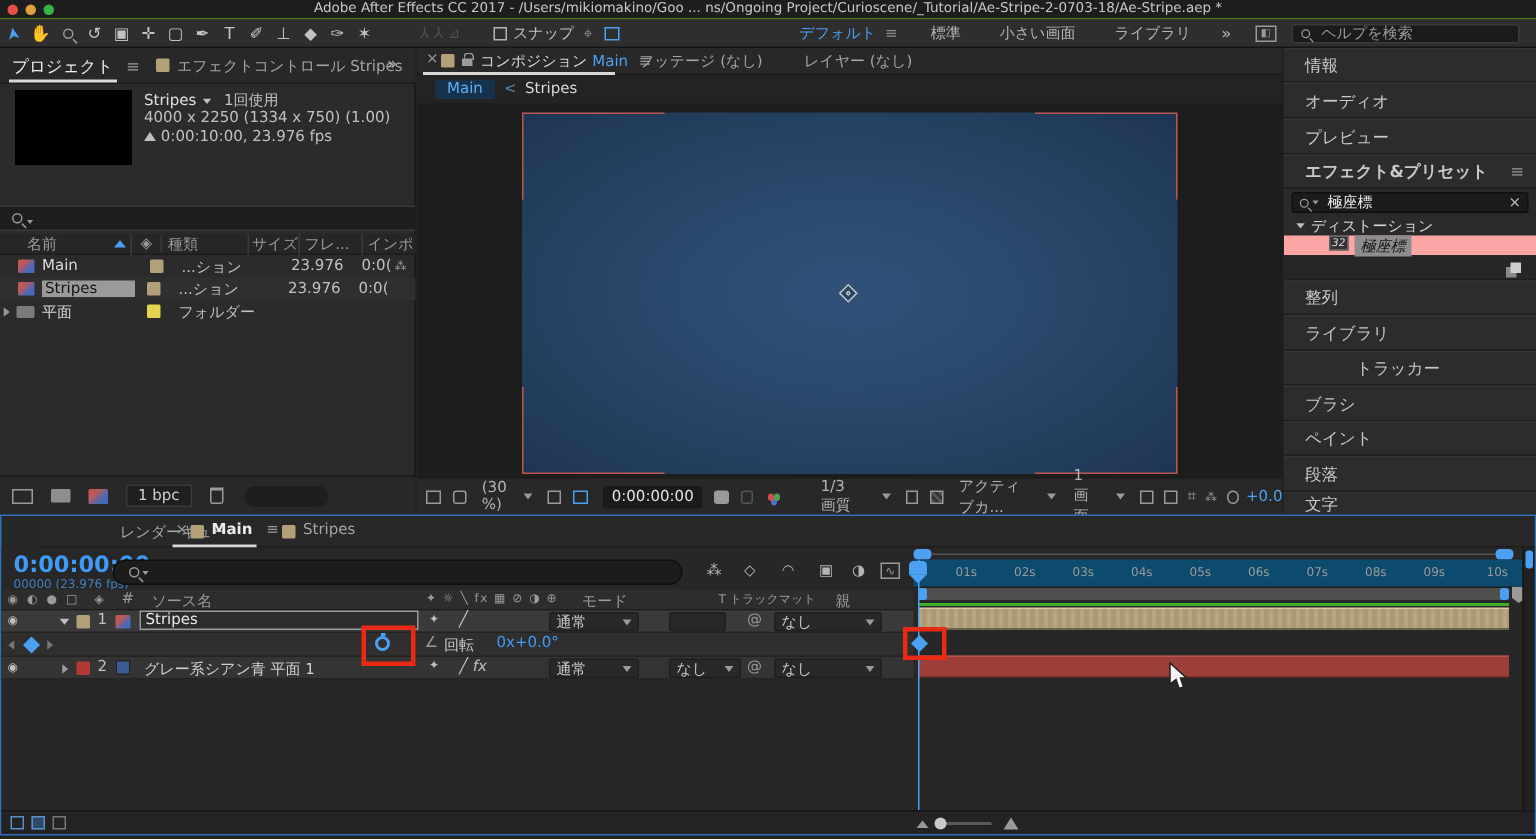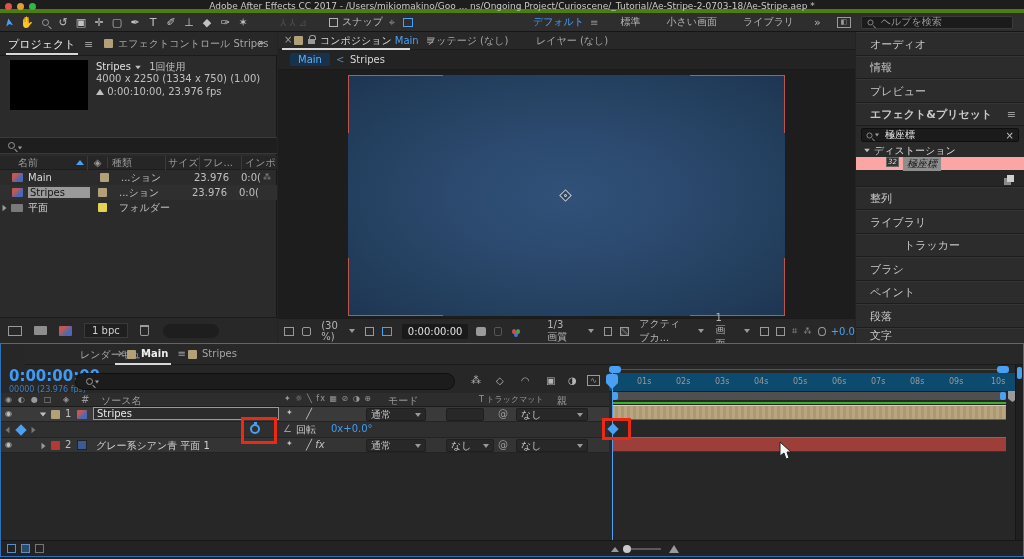--- a/index.html
+++ b/index.html
@@ -24,21 +24,21 @@
   .lock { display:inline-block; width:7px; height:5px; background:#9a9a9a; position:relative; margin-top:4px; }
   .lock::before { content:""; position:absolute; top:-4px; left:1px; width:5px; height:4px; border:1px solid #9a9a9a; border-bottom:none; border-radius:3px 3px 0 0; }
   .corner { position:absolute; }
   .boxicon { display:inline-block; border:1px solid #a0a0a0; }
   .rgbdots { display:inline-block; width:5px; height:5px; border-radius:50%; background:#d05050; box-shadow:4px 0 0 #50a050, 2px 3px 0 #5070d0; }
   .layersq { display:inline-block; width:7px; height:7px; background:#cfcfcf; box-shadow:-3px 3px 0 #8a8a8a; }
 </style>
 </head>
 <body>
 
-<div class="p" style="left:0;top:0;width:1024px;height:13px;background:#1d1d1d;border-bottom:4px solid #4d7c0f;text-decoration:underline;">
+<div class="p" style="left:0;top:0;width:1024px;height:13px;background:#1d1d1d;border-bottom:1px solid #4d7c0f;text-decoration:underline;">
   <span class="p" style="left:5px;top:3px;width:7px;height:7px;border-radius:50%;background:#e3504b;"></span>
   <span class="p" style="left:17px;top:3px;width:7px;height:7px;border-radius:50%;background:#dfa03c;"></span>
   <span class="p" style="left:29px;top:3px;width:7px;height:7px;border-radius:50%;background:#35b44a;"></span>
   <div class="p" style="left:120px;top:1px;width:784px;text-align:center;font-size:9px;color:#c9c9c9;white-space:nowrap;">Adobe After Effects CC 2017 - /Users/mikiomakino/Goo ... ns/Ongoing Project/Curioscene/_Tutorial/Ae-Stripe-2-0703-18/Ae-Stripe.aep *</div>
 </div>
 
 <div class="p" style="left:0;top:13px;width:1024px;height:19px;background:#2e2e2e;border-bottom:1px solid #151515;display:flex;align-items:center;">
   <span class="toolglyph" style="color:#4ba0f2;transform:rotate(-100deg);">➤</span>
   <span class="toolglyph">✋</span>
   <span class="toolglyph"><span class="mag"></span></span>
@@ -207,25 +207,25 @@
     <span class="boxicon" style="width:11px;height:9px;margin-left:10px;border-color:#9a9a9a;"></span>
     <span class="boxicon" style="width:11px;height:9px;margin-left:7px;border-color:#9a9a9a;"></span>
     <span style="margin-left:7px;color:#9a9a9a;">⌗</span>
     <span style="margin-left:6px;color:#9a9a9a;font-size:8px;">⁂</span>
     <span style="margin-left:7px;width:9px;height:9px;border:1px solid #9a9a9a;border-radius:50%;"></span>
     <span class="blue" style="margin-left:5px;">+0.0</span>
   </div>
 </div>
 
 <div class="p" style="left:856px;top:32px;width:168px;height:311px;background:#2b2b2b;">
+  <div class="panel-h" style="height:23px;">
+      <span>情報</span>
+    </div>
   <div class="panel-h" style="height:24px;">
       <span>オーディオ</span>
-    </div>
-  <div class="panel-h" style="height:23px;">
-      <span>情報</span>
     </div>
   <div class="panel-h" style="height:24px;">
       <span>プレビュー</span>
     </div>
   <div class="panel-h" style="height:23px;justify-content:space-between;padding-right:8px;">
     <span style="font-weight:bold;">エフェクト&amp;プリセット</span>
     <span style="color:#9a9a9a;">≡</span>
   </div>
   <div style="height:18px;background:#2a2a2a;display:flex;align-items:center;padding:0 5px;">
     <span style="flex:1;height:14px;background:#1b1b1b;border:1px solid #0f0f0f;border-radius:2px;display:flex;align-items:center;padding:0 4px;">
@@ -257,21 +257,21 @@
     </div>
   <div class="panel-h" style="height:24px;">
       <span>ブラシ</span>
     </div>
   <div class="panel-h" style="height:23px;">
       <span>ペイント</span>
     </div>
   <div class="panel-h" style="height:24px;">
       <span>段落</span>
     </div>
-  <div class="panel-h" style="height:16px;align-items:flex-end;">
+  <div class="panel-h" style="height:16px;">
       <span>文字</span>
     </div>
 </div>
 
 <div class="p" style="left:0;top:343px;width:1024px;height:214px;background:#272727;border:1px solid #2d72b8;">
 
   <div style="height:21px;background:#282828;border-bottom:1px solid #1b1b1b;position:relative;margin-left:24px;">
     <span class="p" style="left:55px;top:4px;color:#a5a5a5;">レンダーキュー</span>
     <span class="p" style="left:92px;top:4px;color:#9a9a9a;">×</span>
     <span class="sq p" style="left:102px;top:6px;background:#b1a078;"></span>

